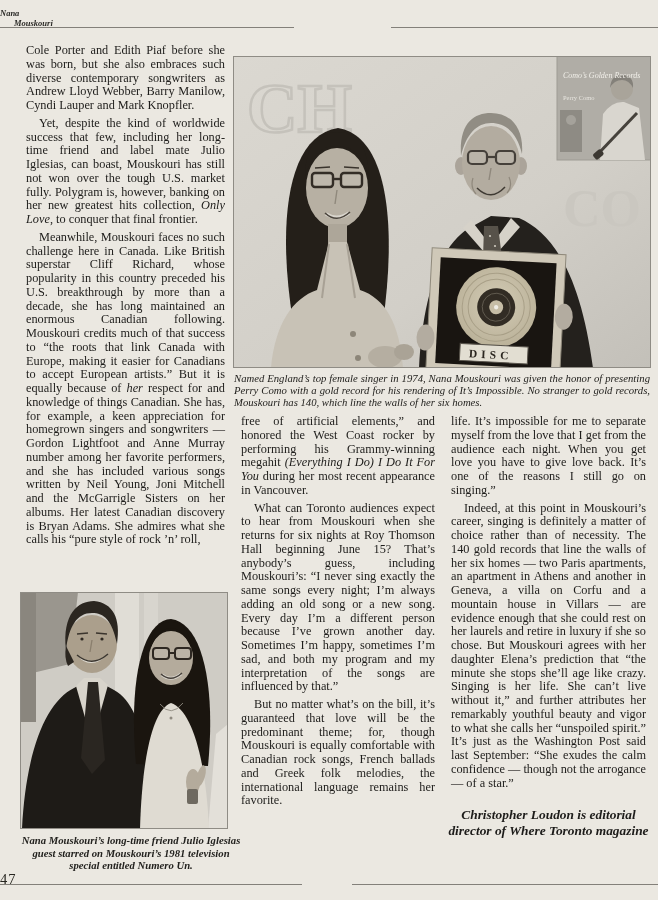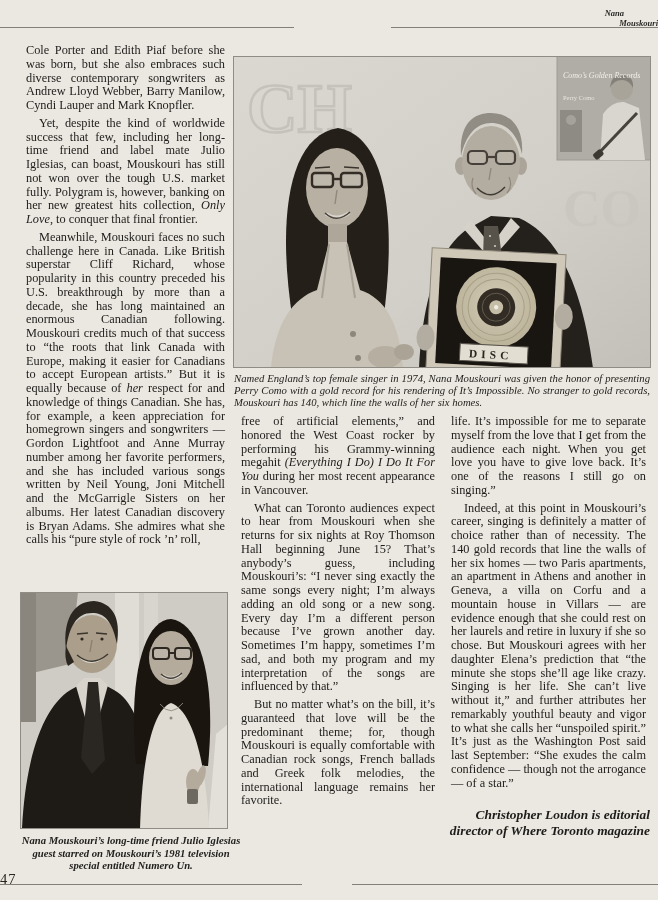--- a/index.html
+++ b/index.html
@@ -3,32 +3,32 @@
 <meta charset="utf-8">
 <style>
   html,body{margin:0;padding:0;background:#b9b6af;}
   .page{
     position:relative;width:658px;height:900px;margin:0 auto;
     background:#ebe8e1;overflow:hidden;
     font-family:"Liberation Serif",serif;color:#1d1c1a;
   }
   .hrule{position:absolute;height:1px;background:#83807a;}
   
-  .masthead-name{position:absolute;top:9px;left:0;width:100%;text-align:right;
+  .masthead-name{position:absolute;top:9px;left:0;width:100%;text-align:left;
     font-style:italic;font-weight:bold;font-size:8.5px;line-height:9.5px;color:#2a2926;}
   .masthead-name .l1{margin-right:34px;}
   .masthead-name .l2{margin-left:14px;}
   
   .col{position:absolute;font-size:12.3px;line-height:13.75px;text-align:justify;overflow:hidden;}
   .col p{margin:4px;}
   .col p + p{text-indent:13px;}
   .col1{left:22px;top:40px;width:207px;height:552px;}
   .col2{left:237px;top:411px;width:202px;height:464px;}
   .col3{left:447px;top:411px;width:203px;height:464px;}
-  .byline{margin-top:17px;font-weight:bold;font-style:italic;font-size:13.4px;line-height:15.4px;text-align:right;}
+  .byline{margin-top:17px;font-weight:bold;font-style:italic;font-size:13.4px;line-height:15.4px;text-align:center;}
   
   .photo{position:absolute;display:block;}
   .photo-main{left:233px;top:56px;}
   .photo-small{left:20px;top:592px;}
   
   .caption-main{position:absolute;left:234px;top:372px;width:416px;
     font-style:italic;font-weight:normal;font-size:10.7px;line-height:12.2px;text-align:justify;color:#23221f;}
   .caption-small{position:absolute;left:20px;top:834px;width:222px;
     font-style:italic;font-weight:bold;font-size:10.7px;line-height:12.6px;text-align:center;color:#23221f;}
   

